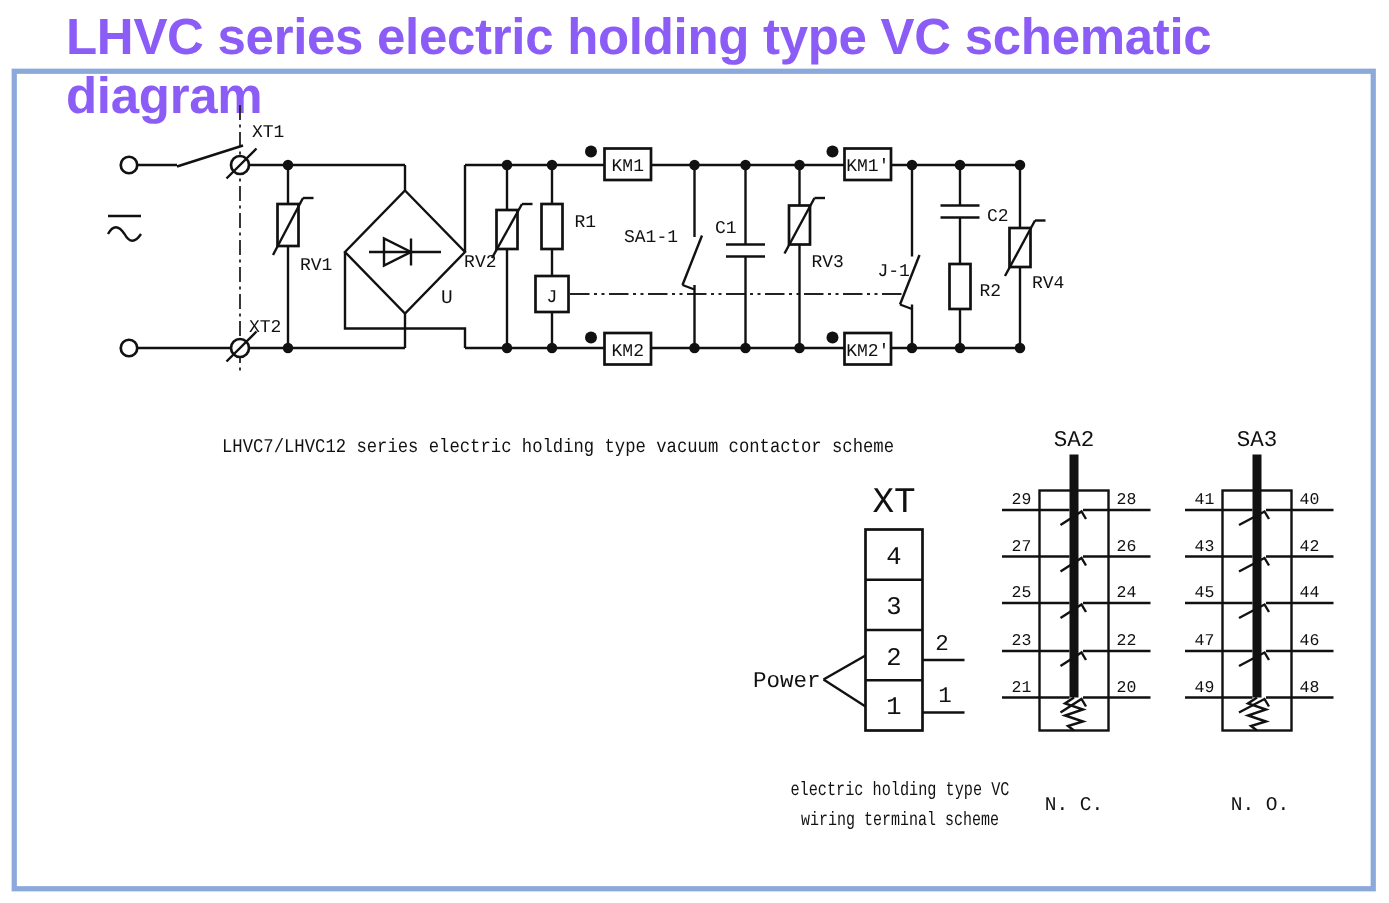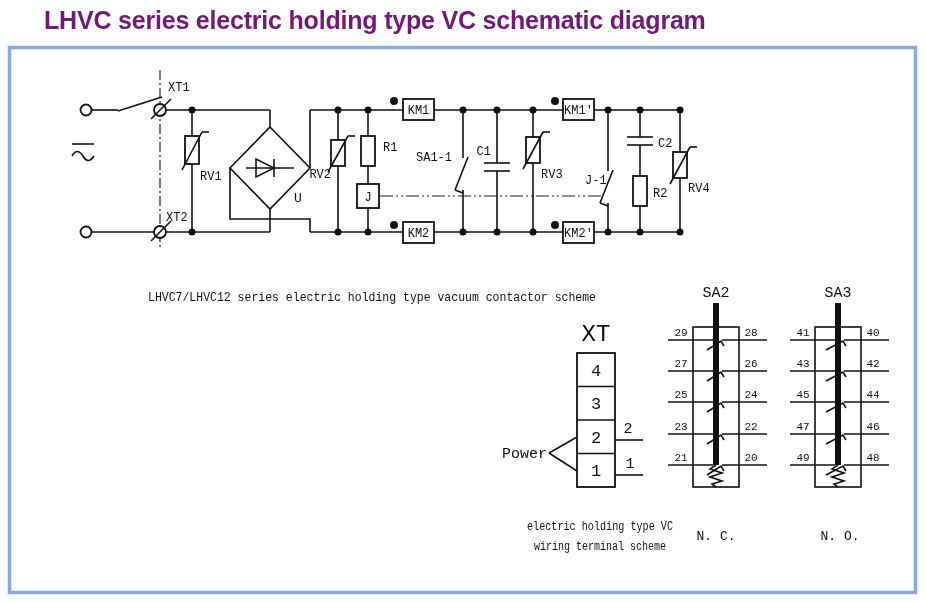--- a/index.html
+++ b/index.html
@@ -1,17 +1,17 @@
 <!DOCTYPE html>
 <html><head>
 <meta charset="utf-8">
 <style>
   html,body{margin:0;padding:0;background:#fff;}
   body{width:926px;height:602px;position:relative;font-family:"Liberation Sans",sans-serif;}
-  #title{position:absolute;left:44px;top:6px;font-size:25px;font-weight:bold;color:#701a75;letter-spacing:-0.2px;}
+  #title{position:absolute;left:44px;top:6px;font-size:34px;font-weight:bold;color:#8b5cf6;letter-spacing:-0.2px;}
   svg{position:absolute;left:0;top:0;}
   .w{stroke:#111;stroke-width:1.6;fill:none;}
   .chain{stroke:#222;stroke-width:1.2;fill:none;stroke-dasharray:10 3 2 3;}
   .chain2{stroke:#222;stroke-width:1.2;fill:none;stroke-dasharray:13 3 2 3 2 3;}
   .comp{fill:#fff;stroke:#111;stroke-width:1.8;}
   .dot{fill:#111;stroke:none;}
   .term{fill:#fff;stroke:#111;stroke-width:1.8;}
   text{fill:#111;font-family:"Liberation Mono","DejaVu Sans Mono",monospace;}
   .t11{font-size:11px;}
   .t12{font-size:12px;}

